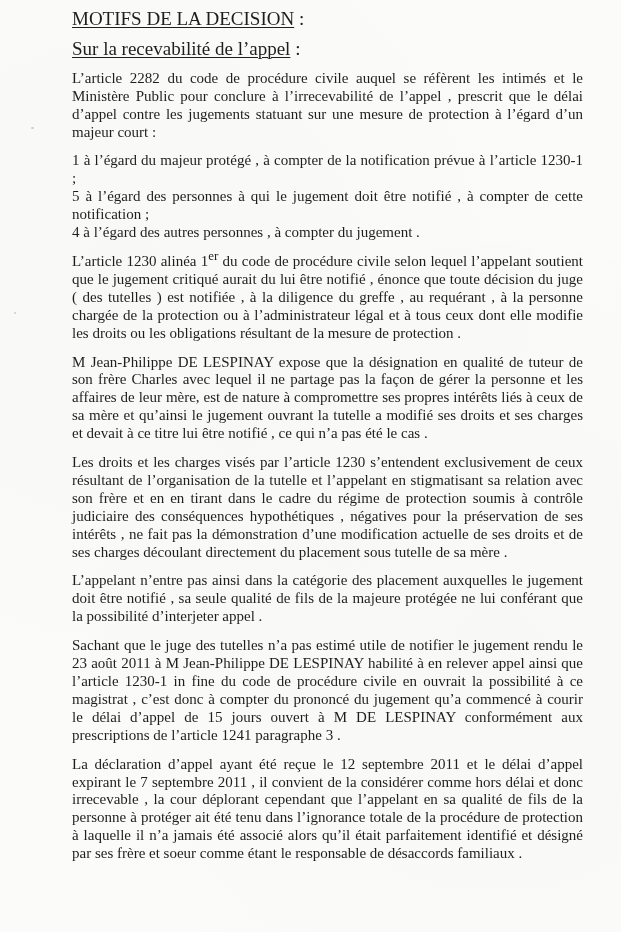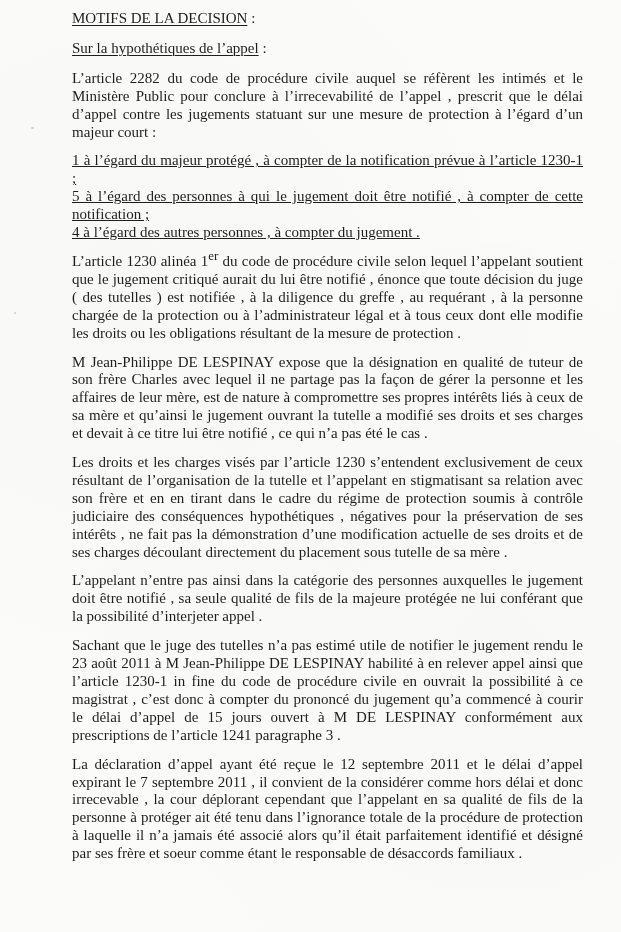--- a/index.html
+++ b/index.html
@@ -19,39 +19,38 @@
       radial-gradient(circle at 80% 70%, rgba(0,0,0,0.012) 0, rgba(0,0,0,0) 60%);
     padding: 10px 38px 0 72px;
     overflow: hidden;
     font-family: "Liberation Serif", serif;
     font-size: 15px;
     line-height: 17.9px;
     color: #1e1e1e;
     text-align: justify;
   }
   .doc-title, .doc-subtitle {
-    font-size: 15px;
+    font-size: 19px;
     font-weight: normal;
     margin: 0 0 12px 0;
     text-align: left;
   }
   .underlined {
     text-decoration: underline;
     text-decoration-thickness: 1px;
     text-underline-offset: 2px;
   }
   .para {
     margin: 0 0 11px 0;
   }
   .para.last {
     margin-bottom: 16px;
   }
   .enum-item {
     margin: 0;
-    text-decoration: underline;
   }
   .sup {
     font-size: 13px;
     vertical-align: super;
     line-height: 0;
   }
   .scan-speck {
     position: absolute;
     border-radius: 50%;
     background: rgba(90, 90, 90, 0.28);
@@ -62,35 +61,35 @@
 </head>
 <body>
 
 <div class="page">
 
   <span class="scan-speck speck-1"></span>
   <span class="scan-speck speck-2"></span>
 
   <h1 class="doc-title"><span class="underlined">MOTIFS DE LA DECISION</span><span> :</span></h1>
 
-  <h2 class="doc-subtitle"><span class="underlined">Sur la hypothétiques de l’appel</span><span> :</span></h2>
+  <h2 class="doc-subtitle"><span class="underlined">Sur la recevabilité de l’appel</span><span> :</span></h2>
 
   <p class="para">L’article 2282 du code de procédure civile auquel se réfèrent les intimés et le Ministère Public pour conclure à l’irrecevabilité de l’appel , prescrit que le délai d’appel contre les jugements statuant sur une mesure de protection à l’égard d’un majeur court :</p>
 
   <div class="para">
     <p class="enum-item">1 à l’égard du majeur protégé , à compter de la notification prévue à l’article 1230-1 ;</p>
     <p class="enum-item">5 à l’égard des personnes à qui le jugement doit être notifié , à compter de cette notification ;</p>
     <p class="enum-item">4 à l’égard des autres personnes , à compter du jugement .</p>
   </div>
 
   <p class="para"><span>L’article 1230 alinéa 1</span><sup class="sup">er</sup><span> du code de procédure civile selon lequel l’appelant soutient que le jugement critiqué aurait du lui être notifié , énonce que toute décision du juge ( des tutelles ) est notifiée , à la diligence du greffe , au requérant , à la personne chargée de la protection ou à l’administrateur légal et à tous ceux dont elle modifie les droits ou les obligations résultant de la mesure de protection .</span></p>
 
   <p class="para">M Jean-Philippe DE LESPINAY expose que la désignation en qualité de tuteur de son frère Charles avec lequel il ne partage pas la façon de gérer la personne et les affaires de leur mère, est de nature à compromettre ses propres intérêts liés à ceux de sa mère et qu’ainsi le jugement ouvrant la tutelle a modifié ses droits et ses charges et devait à ce titre lui être notifié , ce qui n’a pas été le cas .</p>
 
   <p class="para">Les droits et les charges visés par l’article 1230 s’entendent exclusivement de ceux résultant de l’organisation de la tutelle et l’appelant en stigmatisant sa relation avec son frère et en en tirant dans le cadre du régime de protection soumis à contrôle judiciaire des conséquences hypothétiques , négatives pour la préservation de ses intérêts , ne fait pas la démonstration d’une modification actuelle de ses droits et de ses charges découlant directement du placement sous tutelle de sa mère .</p>
 
-  <p class="para">L’appelant n’entre pas ainsi dans la catégorie des personnes auxquelles le jugement doit être notifié , sa seule qualité de fils de la majeure protégée ne lui conférant que la possibilité d’interjeter appel .</p>
+  <p class="para">L’appelant n’entre pas ainsi dans la catégorie des placement auxquelles le jugement doit être notifié , sa seule qualité de fils de la majeure protégée ne lui conférant que la possibilité d’interjeter appel .</p>
 
   <p class="para">Sachant que le juge des tutelles n’a pas estimé utile de notifier le jugement rendu le 23 août 2011 à M Jean-Philippe DE LESPINAY habilité à en relever appel ainsi que l’article 1230-1 in fine du code de procédure civile en ouvrait la possibilité à ce magistrat , c’est donc à compter du prononcé du jugement qu’a commencé à courir le délai d’appel de 15 jours ouvert à M DE LESPINAY conformément aux prescriptions de l’article 1241 paragraphe 3 .</p>
 
   <p class="para last">La déclaration d’appel ayant été reçue le 12 septembre 2011 et le délai d’appel expirant le 7 septembre 2011 , il convient de la considérer comme hors délai et donc irrecevable , la cour déplorant cependant que l’appelant en sa qualité de fils de la personne à protéger ait été tenu dans l’ignorance totale de la procédure de protection à laquelle il n’a jamais été associé alors qu’il était parfaitement identifié et désigné par ses frère et soeur comme étant le responsable de désaccords familiaux .</p>
 
 </div>
 
 </body></html>

